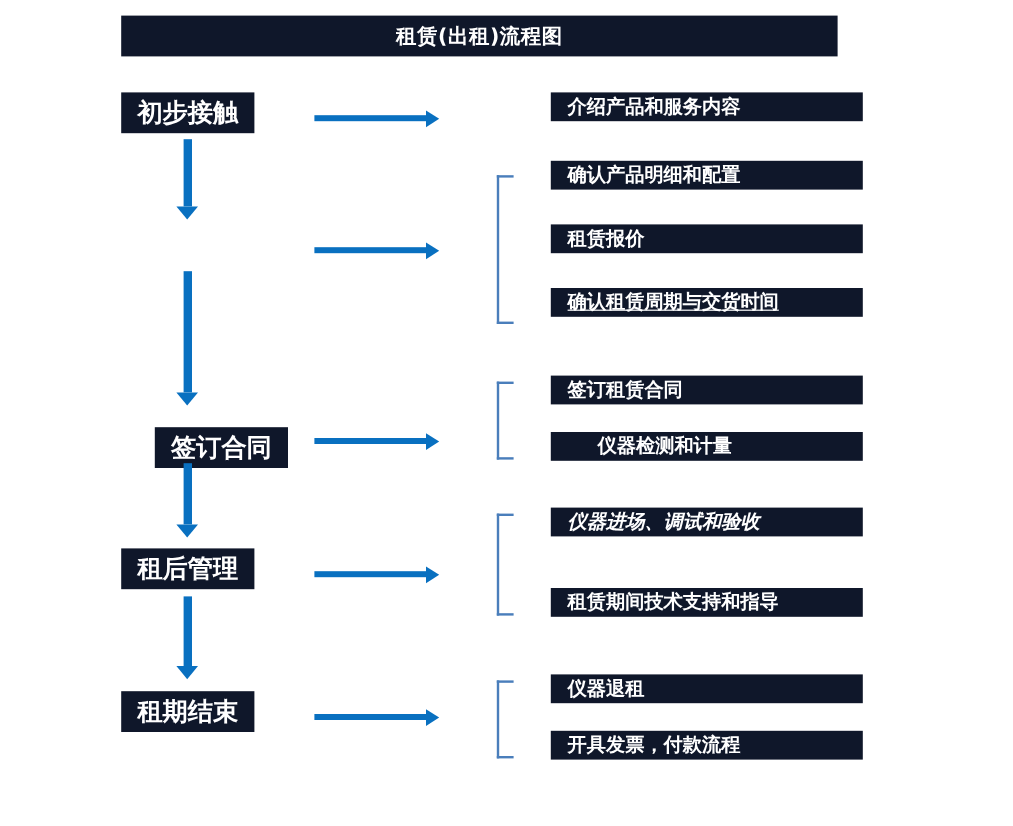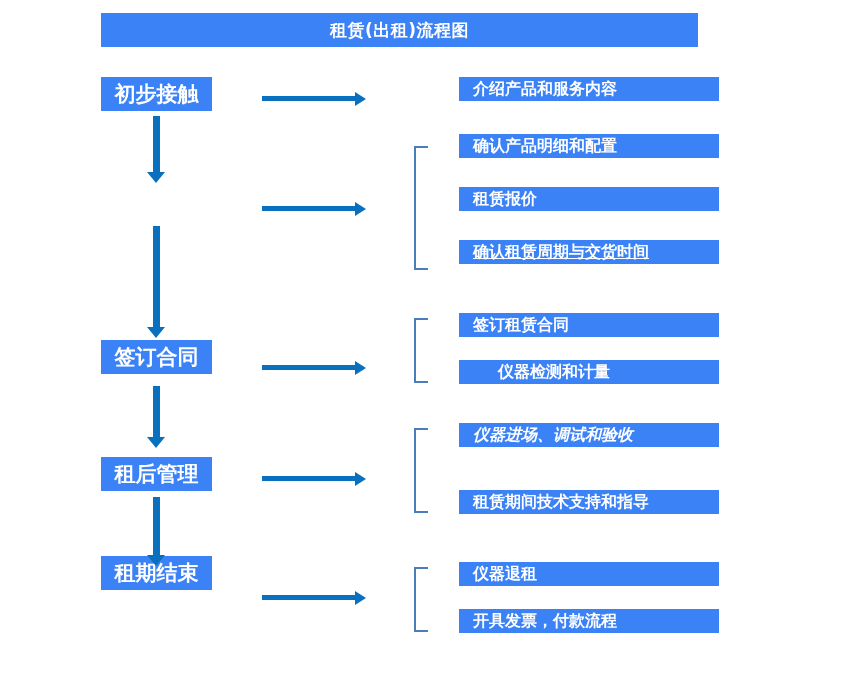--- a/index.html
+++ b/index.html
@@ -7,21 +7,21 @@
     width:844px;height:688px;
     background:#ffffff;
     font-family:"DejaVu Sans","Liberation Sans",sans-serif;
     position:relative;
     overflow:hidden;
   }
   #canvas{position:absolute;left:0;top:0;width:844px;height:688px;}
 
   .box{
     position:absolute;
-    background:#3b82f6;
+    background:#0f172a;
     color:#ffffff;
     font-weight:bold;
     display:flex;
     align-items:center;
     box-sizing:border-box;
   }
   .title-box{
     left:101px;top:13px;width:597px;height:34px;
     justify-content:center;
     font-size:17px;
@@ -73,23 +73,23 @@
   }
 </style>
 </head>
 <body>
 
 <div id="canvas">
 
   <div class="box title-box">租赁(出租)流程图</div>
 
   <div class="box stage-box" style="top:77px;">初步接触</div>
-  <div class="box stage-box" style="top:340px;">签订合同</div>
+  <div class="box stage-box" style="top:356px;margin-left:28px;">签订合同</div>
   <div class="box stage-box" style="top:457px;text-align:right;">租后管理</div>
-  <div class="box stage-box" style="top:556px;text-align:right;">租期结束</div>
+  <div class="box stage-box" style="top:576px;text-align:right;">租期结束</div>
 
   <div class="v-arrow">
     <div class="v-shaft" style="left:153px;top:116px;height:56px;"></div>
     <div class="v-head" style="left:147px;top:172px;"></div>
   </div>
   <div class="v-arrow">
     <div class="v-shaft" style="left:153px;top:226px;height:101px;"></div>
     <div class="v-head" style="left:147px;top:327px;"></div>
   </div>
   <div class="v-arrow">

